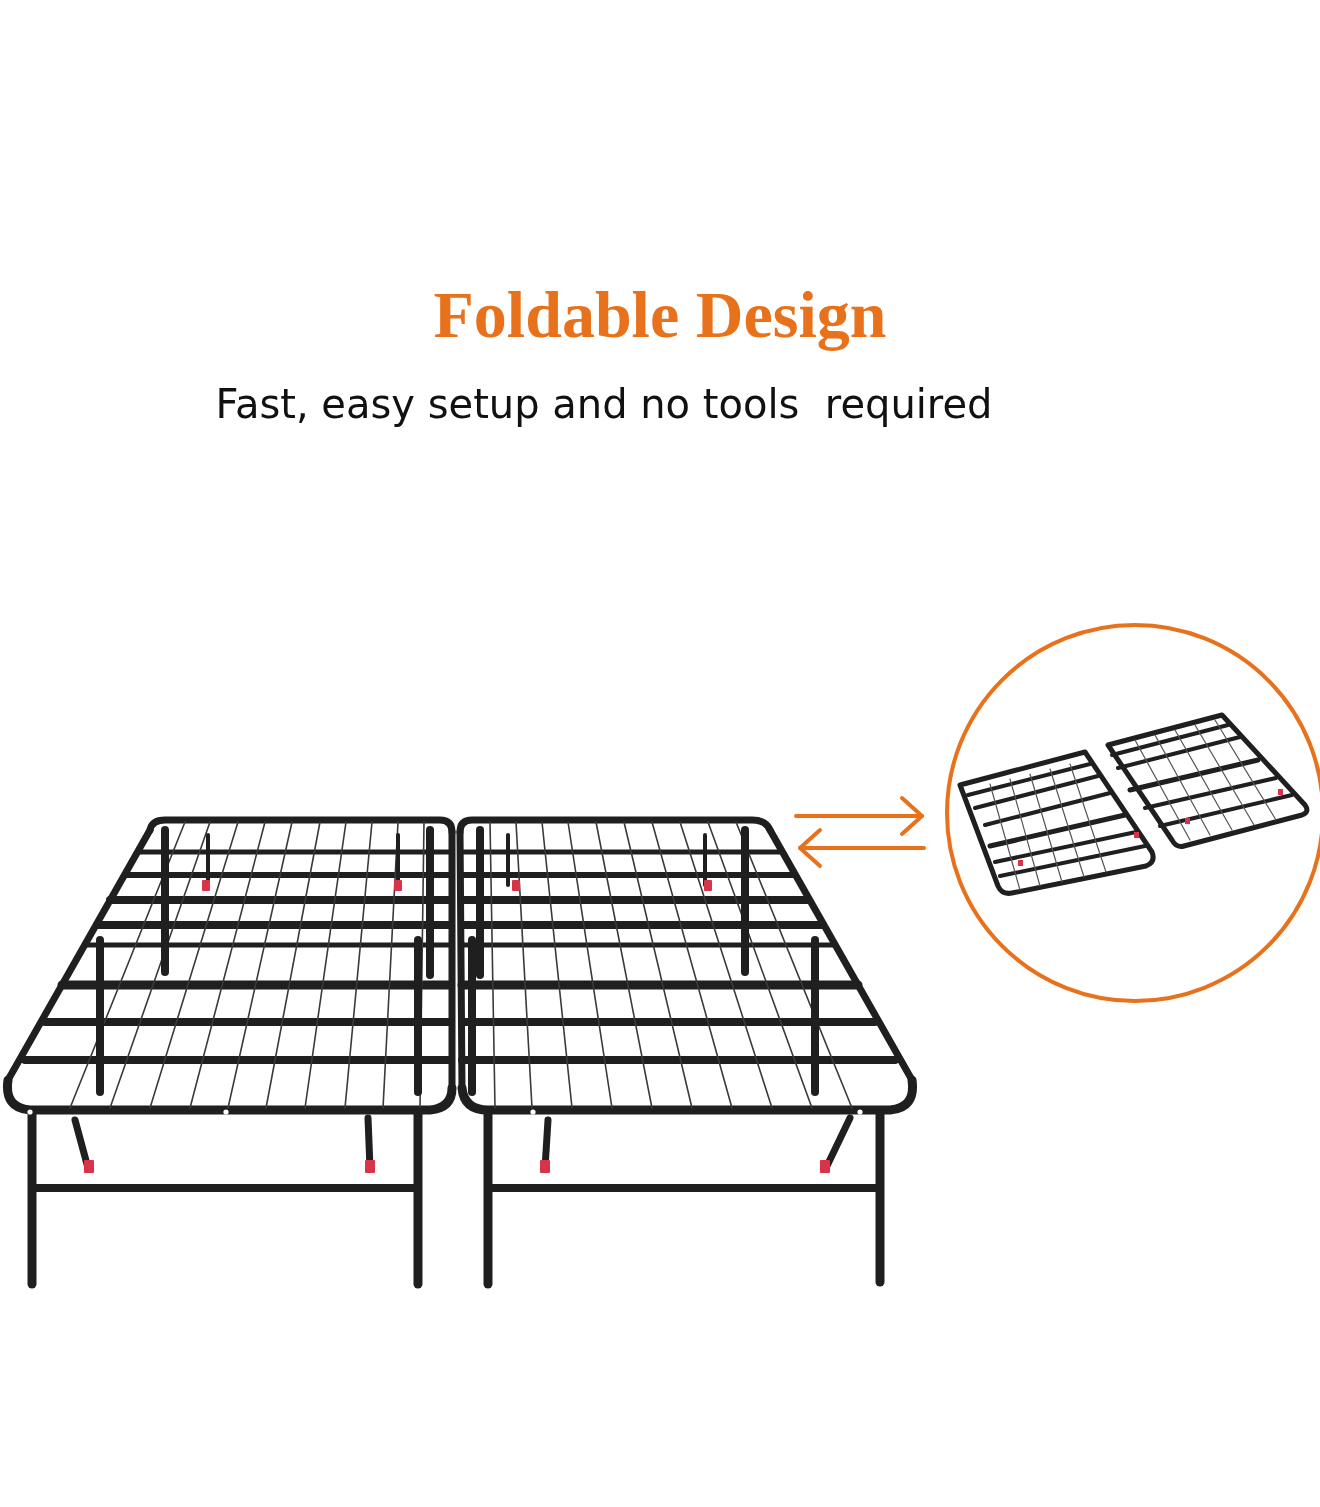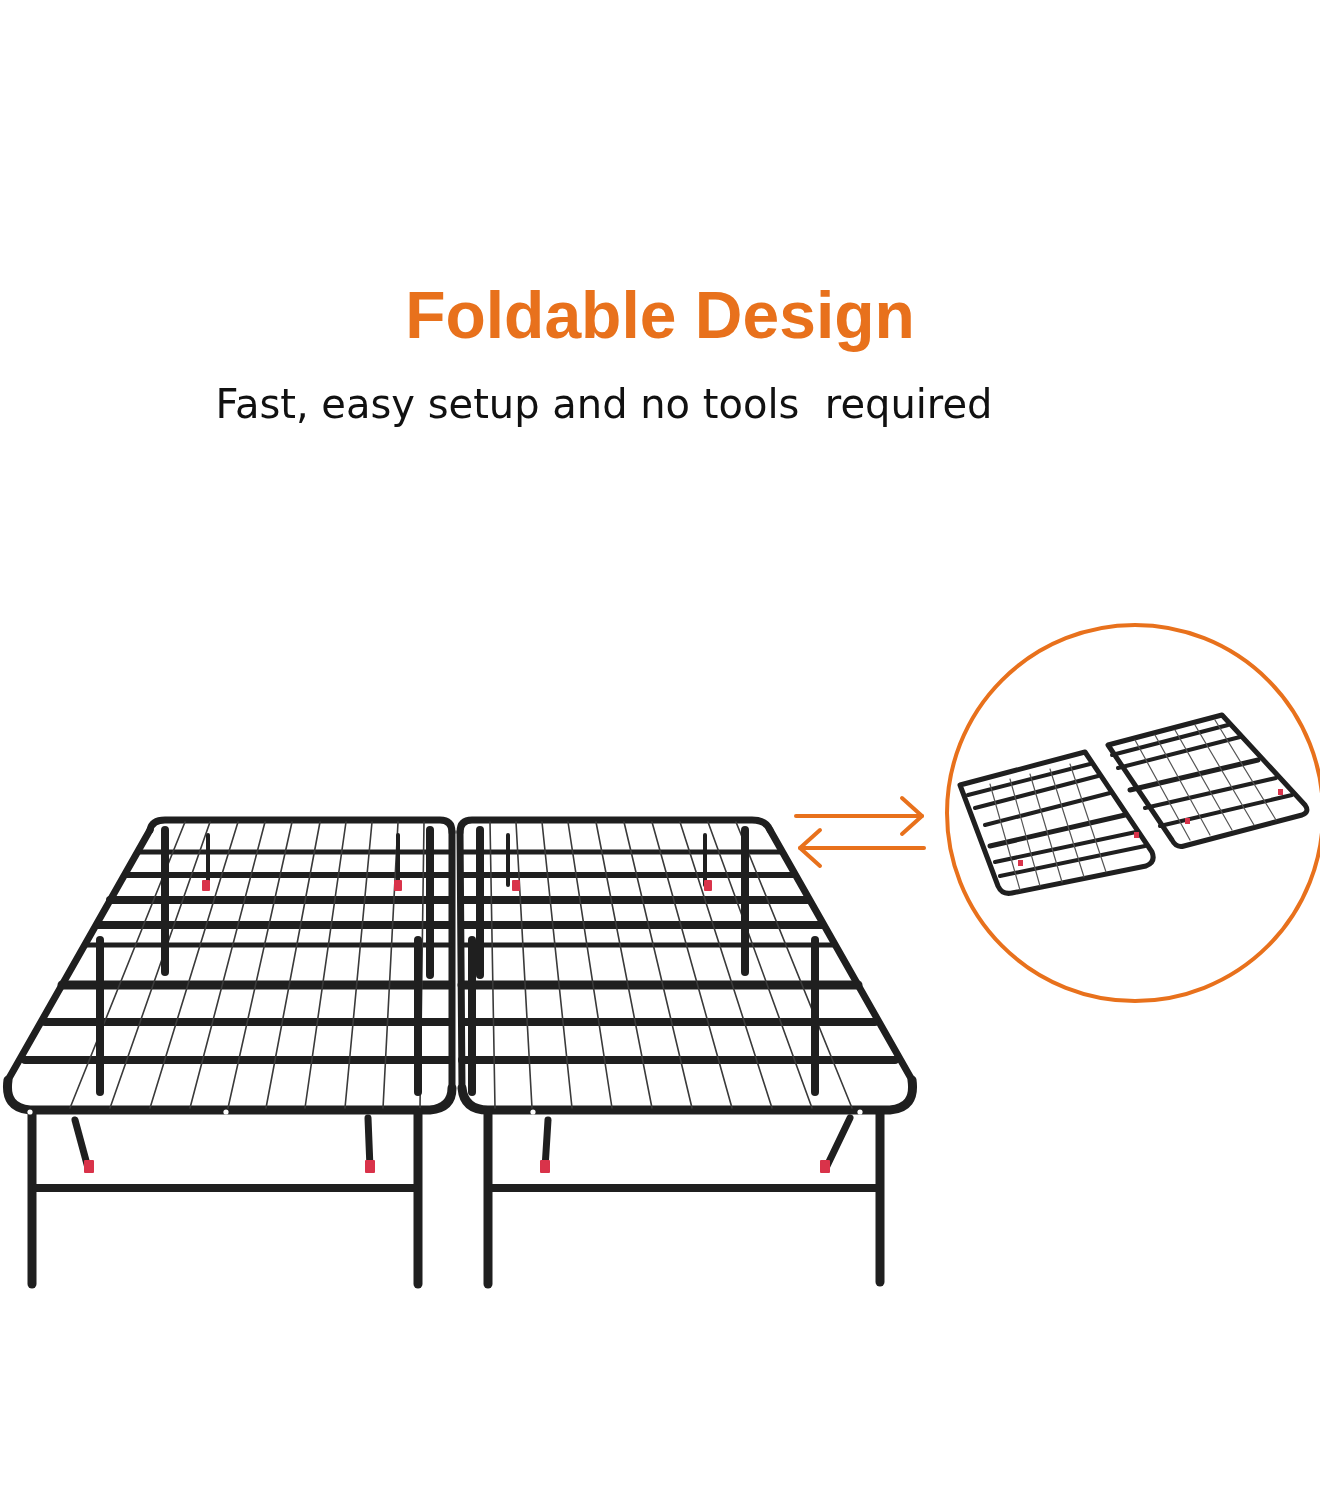--- a/index.html
+++ b/index.html
@@ -1,19 +1,19 @@
 <!DOCTYPE html>
 <html><head>
 <meta charset="utf-8">
 <style>
   html, body { margin: 0; padding: 0; background: #ffffff; }
   body { width: 1320px; height: 1507px; position: relative; overflow: hidden; font-family: "DejaVu Sans", sans-serif; }
   .title {
     position: absolute; left: 0; top: 270px; width: 1320px; text-align: center;
-    font-family: Liberation Sans, sans-serif; font-weight: bold; font-size: 66px;
+    font-family: Liberation Serif, serif; font-weight: bold; font-size: 66px;
     letter-spacing: 0px; line-height: 90px;
   }
   .subtitle {
     position: absolute; left: 0; top: 376px; width: 1208px; text-align: center;
     font-family: "DejaVu Sans", sans-serif; font-size: 40px; line-height: 56px; color: #111111;
     white-space: pre;
   }
   .stage { position: absolute; left: 0; top: 0; width: 1320px; height: 1507px; }
 </style>
 </head>

